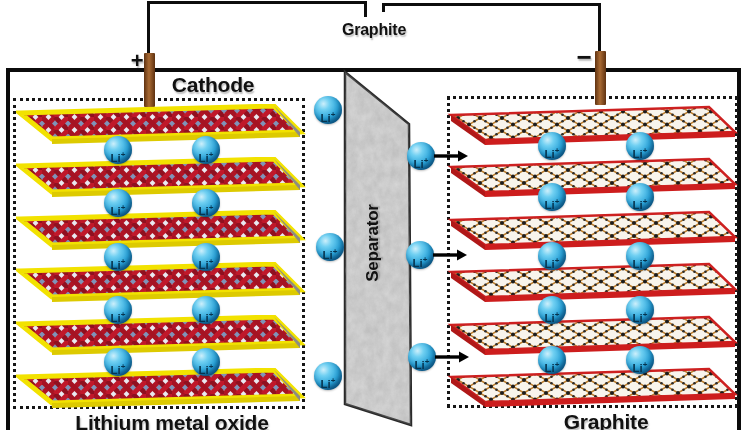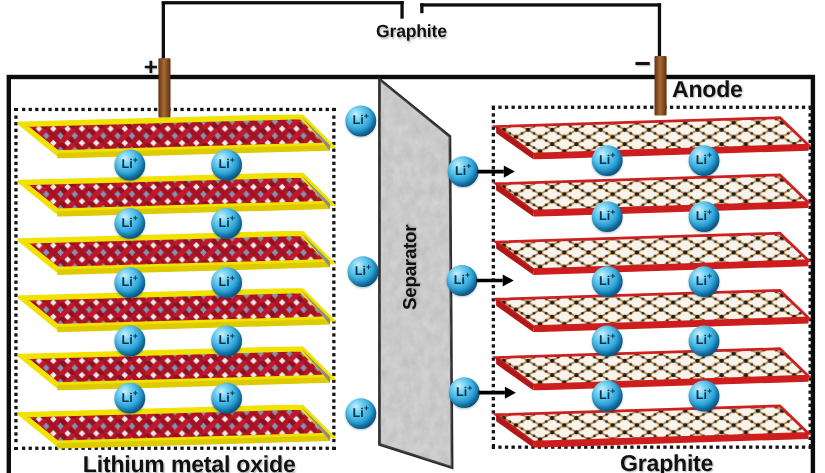--- a/index.html
+++ b/index.html
@@ -11,21 +11,21 @@
        transform:translateX(-50%);letter-spacing:-.2px;
        text-shadow:1px 1.5px 1.5px rgba(90,90,90,.4);z-index:6}
   .case-box{position:absolute;left:6px;top:68px;width:735px;height:368px;
        border:4px solid #0b0b0b;box-sizing:border-box;z-index:1}
   .dotted-box{position:absolute;border:3px dotted #161616;box-sizing:border-box;z-index:1}
   .terminal{position:absolute;width:11px;z-index:2;border-radius:1px;
        background:linear-gradient(90deg,#5e3110,#a96a33 45%,#5e3110)}
   .stack{position:absolute;z-index:3}
   .layer-svg{position:absolute;left:0}
   .ion{position:absolute;width:28px;height:28px;border-radius:50%;z-index:4;
-       display:flex;align-items:center;justify-content:center;
+       display:flex;align-items:flex-end;justify-content:center;
        font-weight:bold;font-size:11.5px;color:#06344f;
        background:radial-gradient(circle at 34% 28%, #cdeffb 0%, #70d0f2 22%, #29a3d9 55%, #0e69a0 82%, #0a4e7a 100%);
        box-shadow:inset -2px -3px 5px rgba(3,40,70,.45), 0 1px 2px rgba(0,0,0,.25)}
   .ion sup{font-size:8px;line-height:0;margin-top:-7px}
   .arrow{position:absolute;z-index:5}
   .sep-svg{position:absolute;left:341px;top:69px;z-index:2}
   .sep-lbl{top:243px;left:373px;font-size:17px;
        transform:translate(-50%,-50%) rotate(-90deg)}
   .charger-lbl{left:374px;top:21px;font-size:16px}
   .plus-lbl{left:137px;top:48px;font-size:22px}
@@ -81,21 +81,21 @@
   <div class="lbl minus-lbl">−</div>
 
   <div class="case-box"></div>
 
   <div class="terminal" style="left:144px;top:53px;height:54px"></div>
   <div class="terminal" style="left:595px;top:51px;height:54px"></div>
 
   <div class="dotted-box" style="left:13px;top:98px;width:292px;height:311px"></div>
   <div class="dotted-box" style="left:447px;top:96px;width:291px;height:312px"></div>
 
-  <div class="lbl anode-lbl">Anode</div>
+  <div class="lbl cathode-lbl">Cathode</div>
   <div class="lbl lmo-lbl">Lithium metal oxide</div>
   <div class="lbl graphite-lbl">Graphite</div>
 
   <div class="stack" id="cathode-stack" style="left:16px;top:100px;width:292px;height:310px">
       <svg class="layer-svg" style="top:4px" width="290" height="40" viewBox="0 0 290 40">
     <polygon points="4,9 258,2 284,28 36,35" fill="url(#weavePat)" stroke="#f2e200" stroke-width="5"></polygon>
     <polygon points="36,35 284,28 284,33 36,40" fill="#ddca00"></polygon>
     <polygon points="258,2 284,28 284,33 262,7" fill="#8d8d82"></polygon>
   </svg>
       <svg class="layer-svg" style="top:57px" width="290" height="40" viewBox="0 0 290 40">

